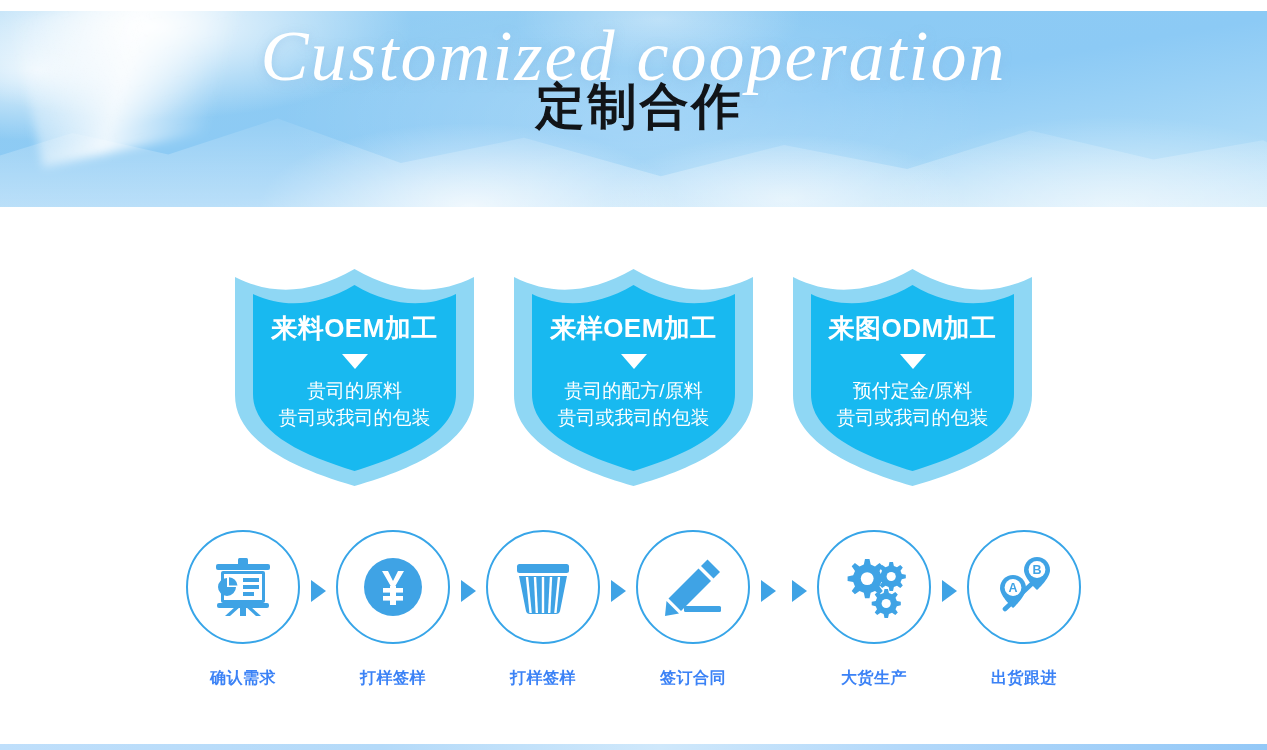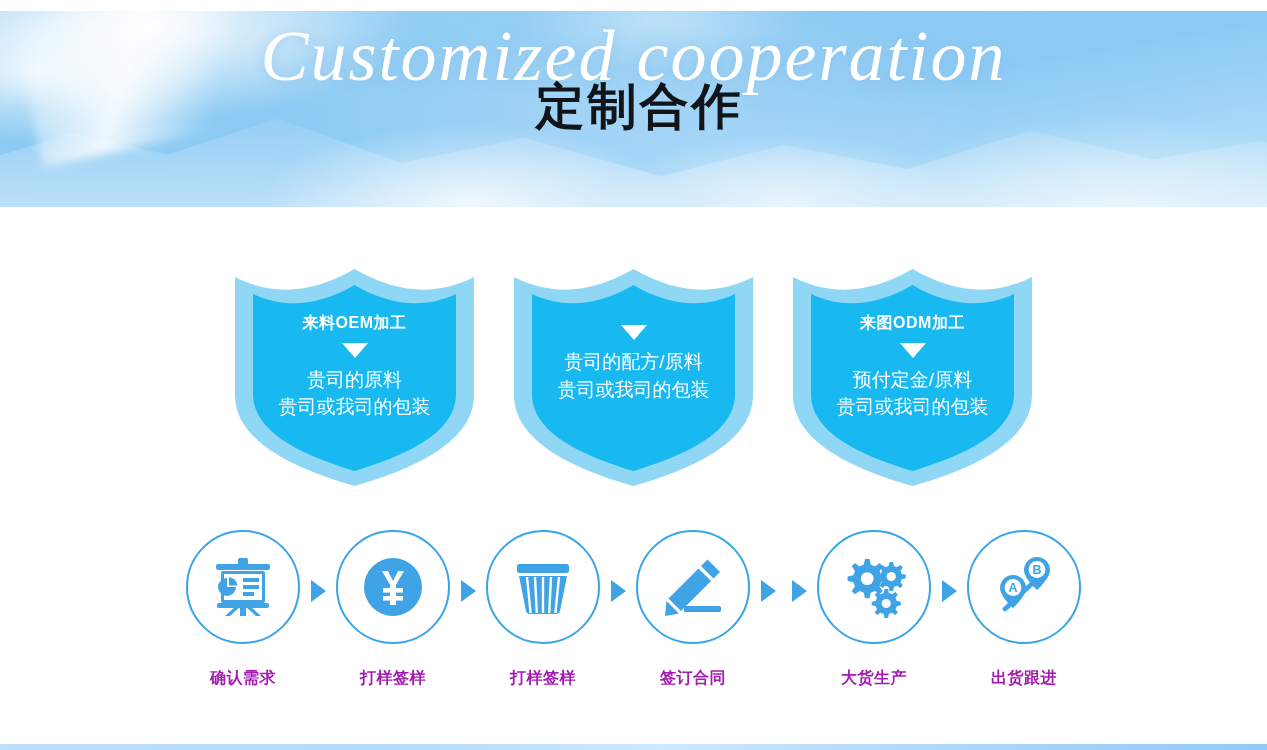--- a/index.html
+++ b/index.html
@@ -108,21 +108,21 @@
   .shield-body {
     position: relative;
     z-index: 2;
     width: 100%;
     padding-top: 47px;
     text-align: center;
     color: #ffffff;
     pointer-events: none;
   }
   .shield-title {
-    font-size: 16px;
+    font-size: 26px;
     font-weight: bold;
     letter-spacing: .5px;
     line-height: 1.1;
   }
   .shield-arrow {
     margin: 11px auto 8px;
     width: 0; height: 0;
     border-left: 13px solid transparent;
     border-right: 13px solid transparent;
     border-top: 15px solid #ffffff;
@@ -155,21 +155,21 @@
     display: flex;
     align-items: center;
     justify-content: center;
     background: #ffffff;
   }
   .step-circle svg { display: block; }
   .step-label {
     margin-top: 24px;
     font-size: 16px;
     font-weight: bold;
-    color: #a21caf;
+    color: #3b82f6;
     white-space: nowrap;
     letter-spacing: .5px;
   }
   .step-arrow {
     width: 0; height: 0;
     margin: 50px 8px 0;
     border-top: 11px solid transparent;
     border-bottom: 11px solid transparent;
     border-left: 15px solid #3fa3e5;
     flex: none;
@@ -215,20 +215,21 @@
     </div>
 
     <div class="shield">
       <svg width="247" height="221" viewBox="0 0 247 221">
         <path d="M4 10 C40 28 78 28 123.5 2 C169 28 207 28 243 10 L243 128
                  C243 172 190 200 123.5 219 C57 200 4 172 4 128 Z" fill="#8fd7f4"></path>
         <path d="M22 27 C52 41 86 40 123.5 18 C161 40 195 41 225 27 L225 127
                  C225 164 180 187 123.5 204 C67 187 22 164 22 127 Z" fill="#18b9f0"></path>
       </svg>
       <div class="shield-body">
+        <div class="shield-title">来样OEM加工</div>
         <div class="shield-arrow"></div>
         <div class="shield-sub">贵司的配方/原料</div>
         <div class="shield-sub">贵司或我司的包装</div>
       </div>
     </div>
 
     <div class="shield">
       <svg width="247" height="221" viewBox="0 0 247 221">
         <path d="M4 10 C40 28 78 28 123.5 2 C169 28 207 28 243 10 L243 128
                  C243 172 190 200 123.5 219 C57 200 4 172 4 128 Z" fill="#8fd7f4"></path>

